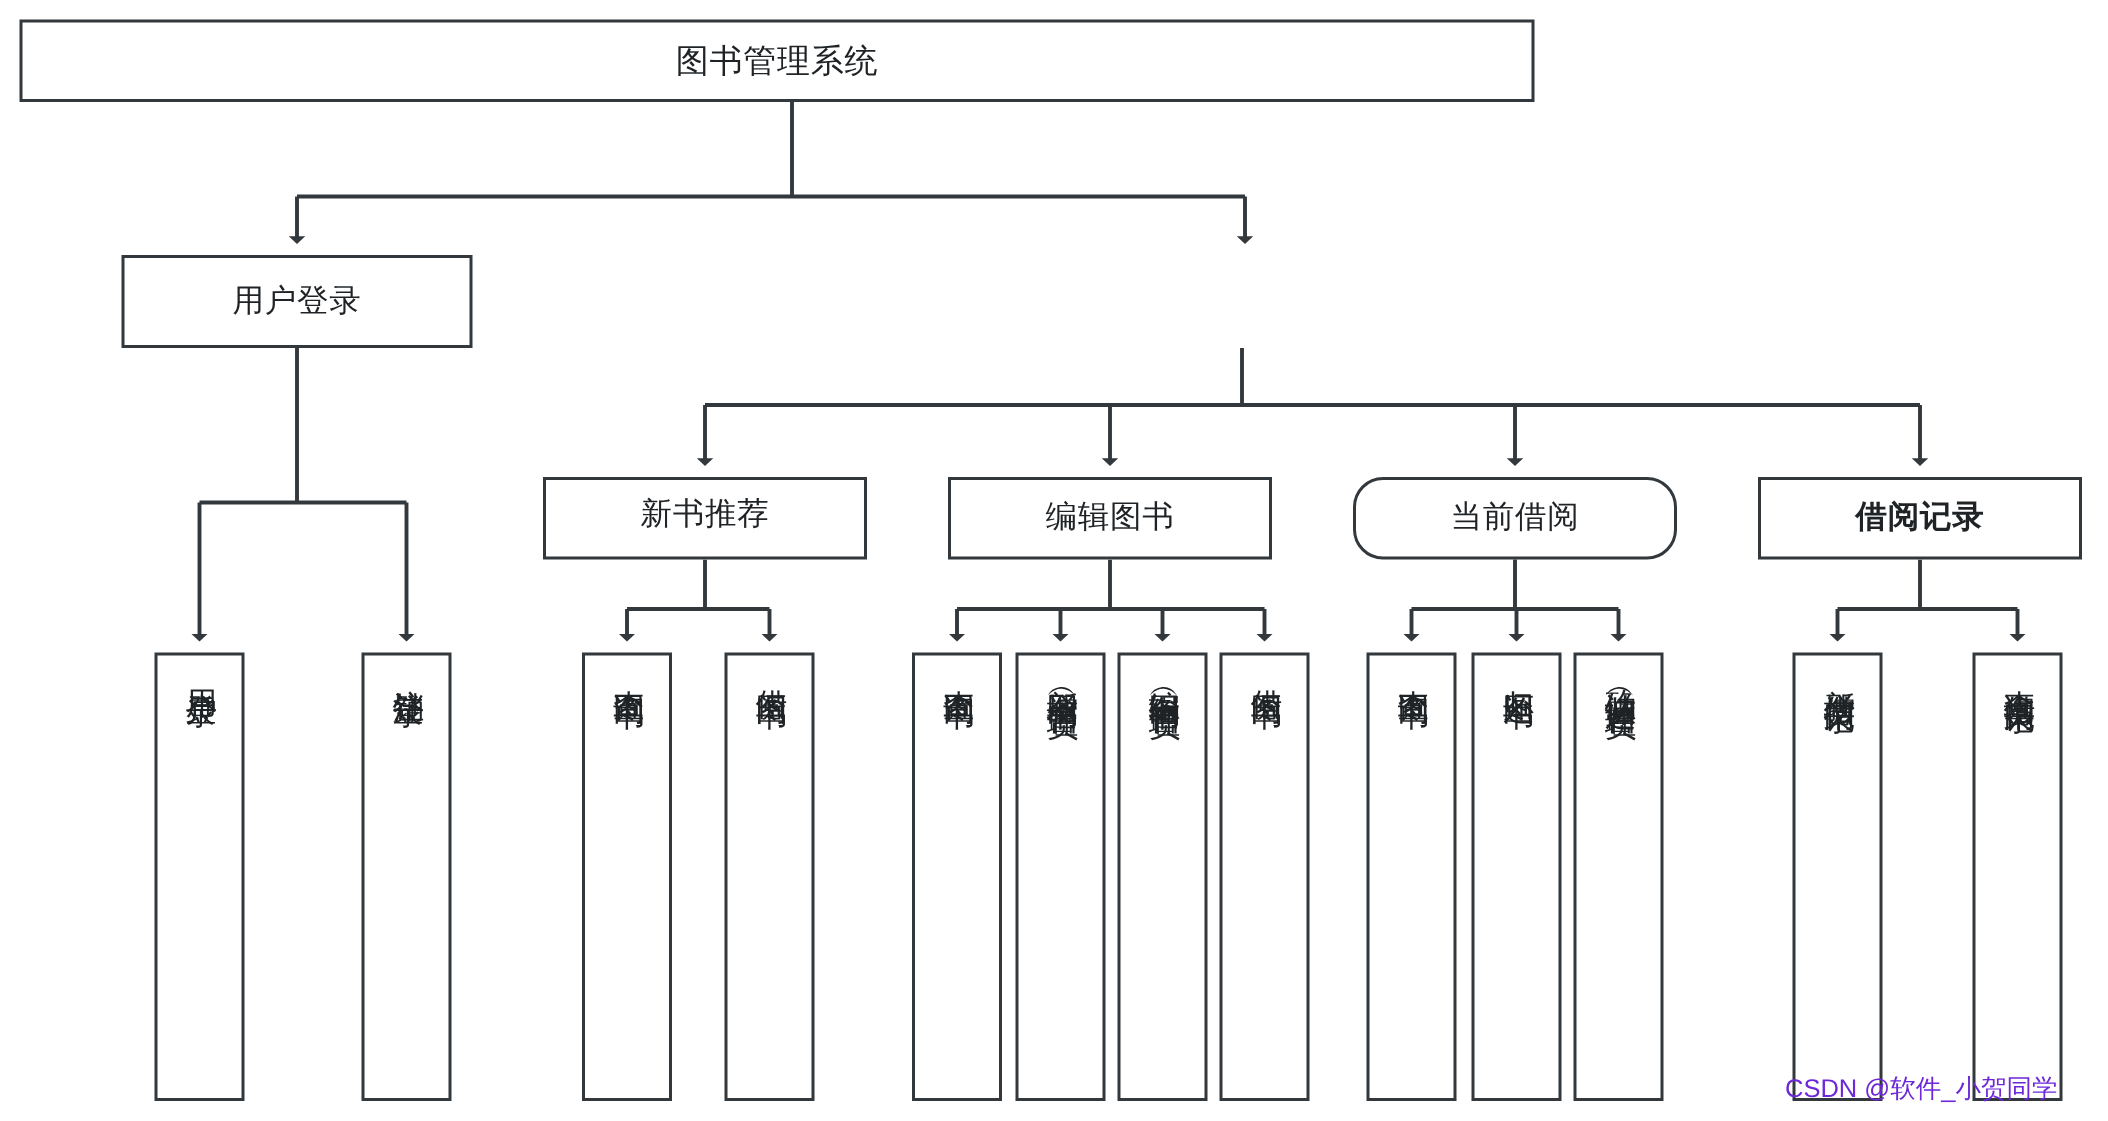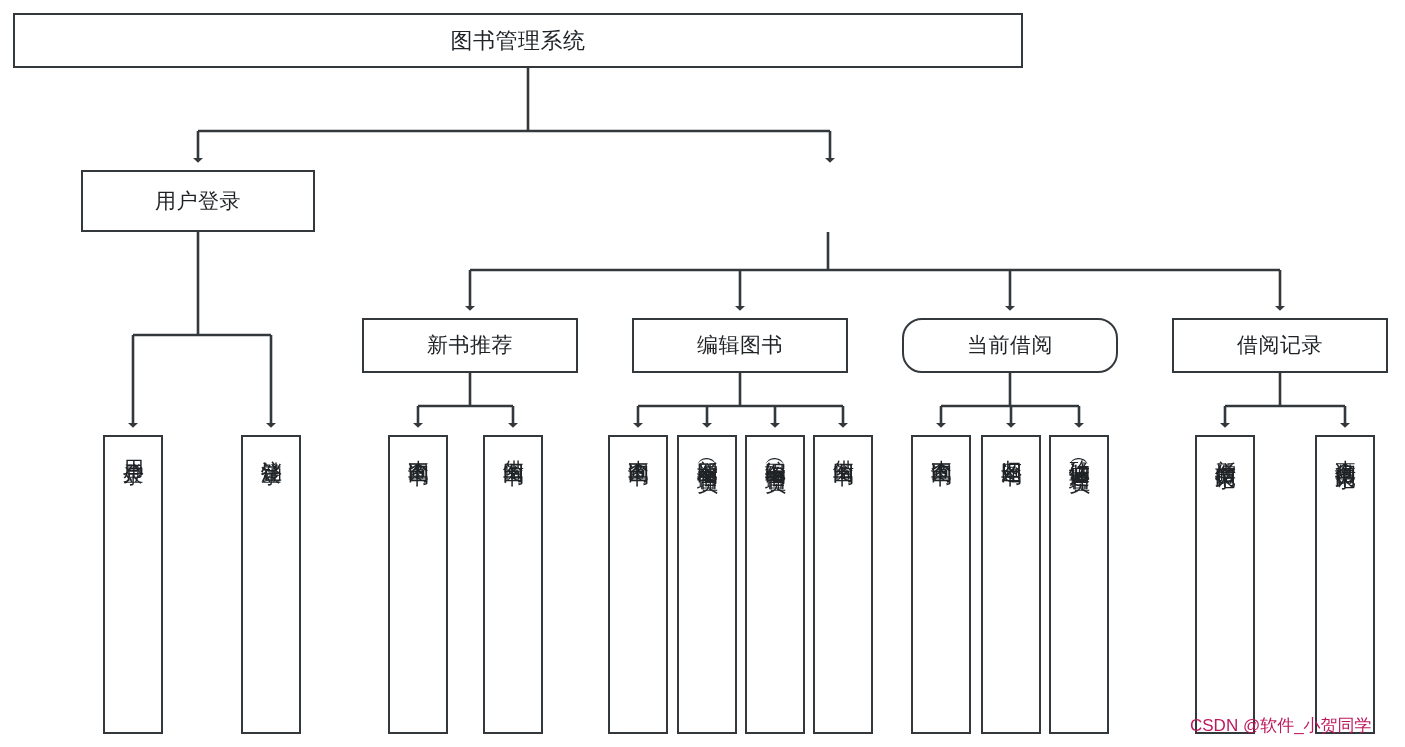--- a/index.html
+++ b/index.html
@@ -64,21 +64,21 @@
     font-size: 21px;
     line-height: 1.18;
     letter-spacing: 2px;
     white-space: nowrap;
   }
   .watermark {
     position: absolute;
     left: 1190px;
     top: 714px;
     font-size: 17px;
-    color: #be185d;
+    color: #6d28d9;
     white-space: nowrap;
     z-index: 3;
     font-family: "Liberation Sans", "DejaVu Sans", sans-serif;
   }
 </style>
 </head>
 <body>
 
 <div id="canvas">
 
@@ -133,30 +133,30 @@
   </svg>
 
   <div class="node horiz root" style="left:13px; top:13px; width:1010px; height:55px;">
     <span class="node-label">图书管理系统</span>
   </div>
 
   <div class="node horiz" style="left:81px; top:170px; width:234px; height:62px;">
     <span class="node-label">用户登录</span>
   </div>
 
-  <div class="node horiz" style="left:362px; top:318px; width:216px; height:55px;">
+  <div class="node horiz" style="left:362px; top:318px; width:216px; height:55px;font-family:Liberation Mono, monospace;">
     <span class="node-label">新书推荐</span>
   </div>
   <div class="node horiz" style="left:632px; top:318px; width:216px; height:55px;">
     <span class="node-label">编辑图书</span>
   </div>
   <div class="node horiz" style="left:902px; top:318px; width:216px; height:55px;border-radius:20px;">
     <span class="node-label">当前借阅</span>
   </div>
-  <div class="node horiz" style="left:1172px; top:318px; width:216px; height:55px;">
+  <div class="node horiz" style="left:1172px; top:318px; width:216px; height:55px;font-weight:bold;">
     <span class="node-label">借阅记录</span>
   </div>
 
   <div class="node vert" style="left:103px; top:435px; width:60px; height:299px;">
     <span class="node-label">用户登录</span>
   </div>
   <div class="node vert" style="left:241px; top:435px; width:60px; height:299px;">
     <span class="node-label">注销登录</span>
   </div>
   <div class="node vert" style="left:388px; top:435px; width:60px; height:299px;">

